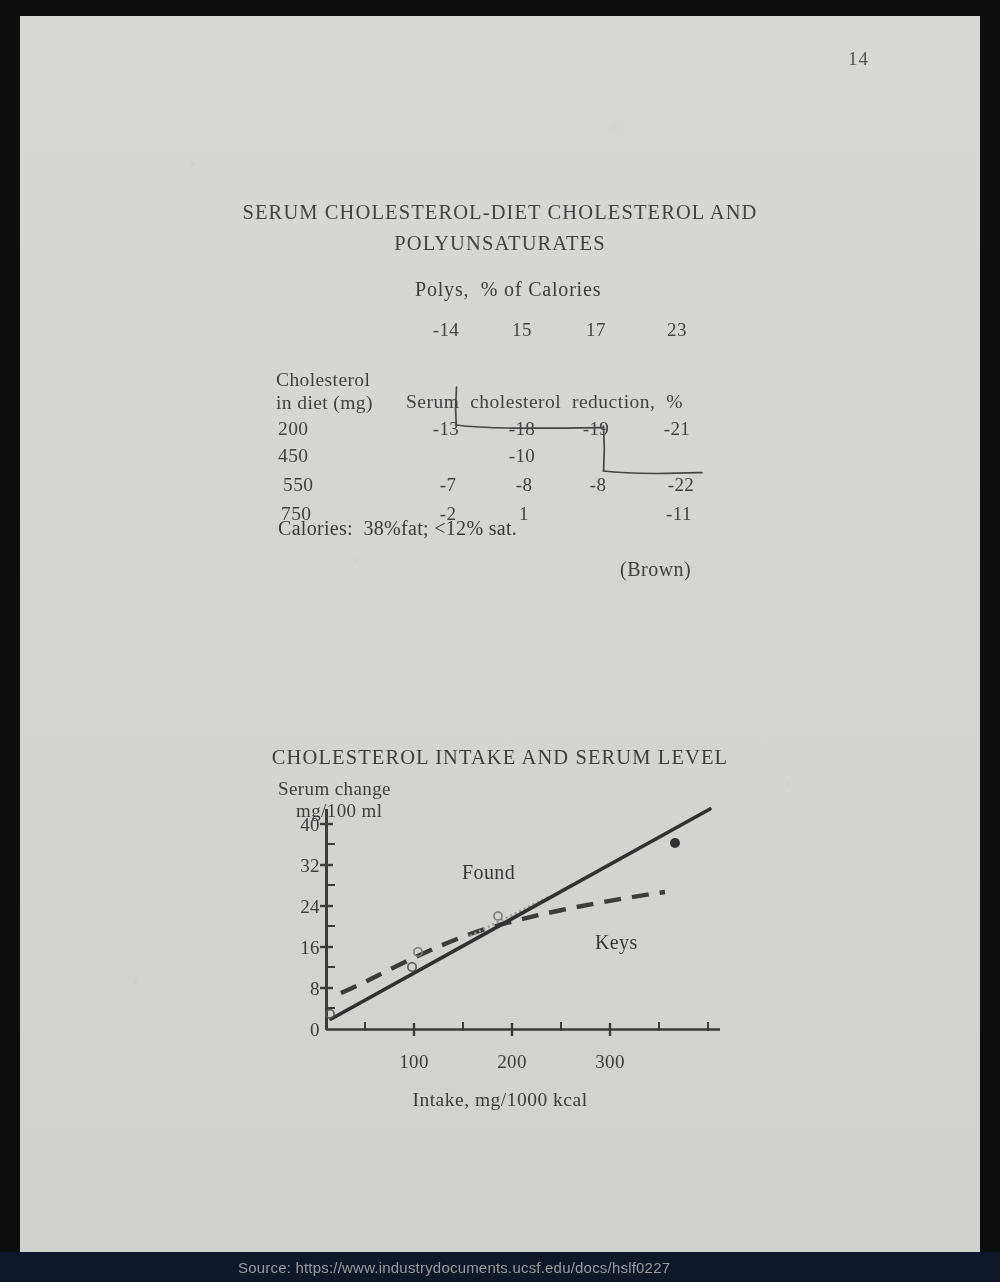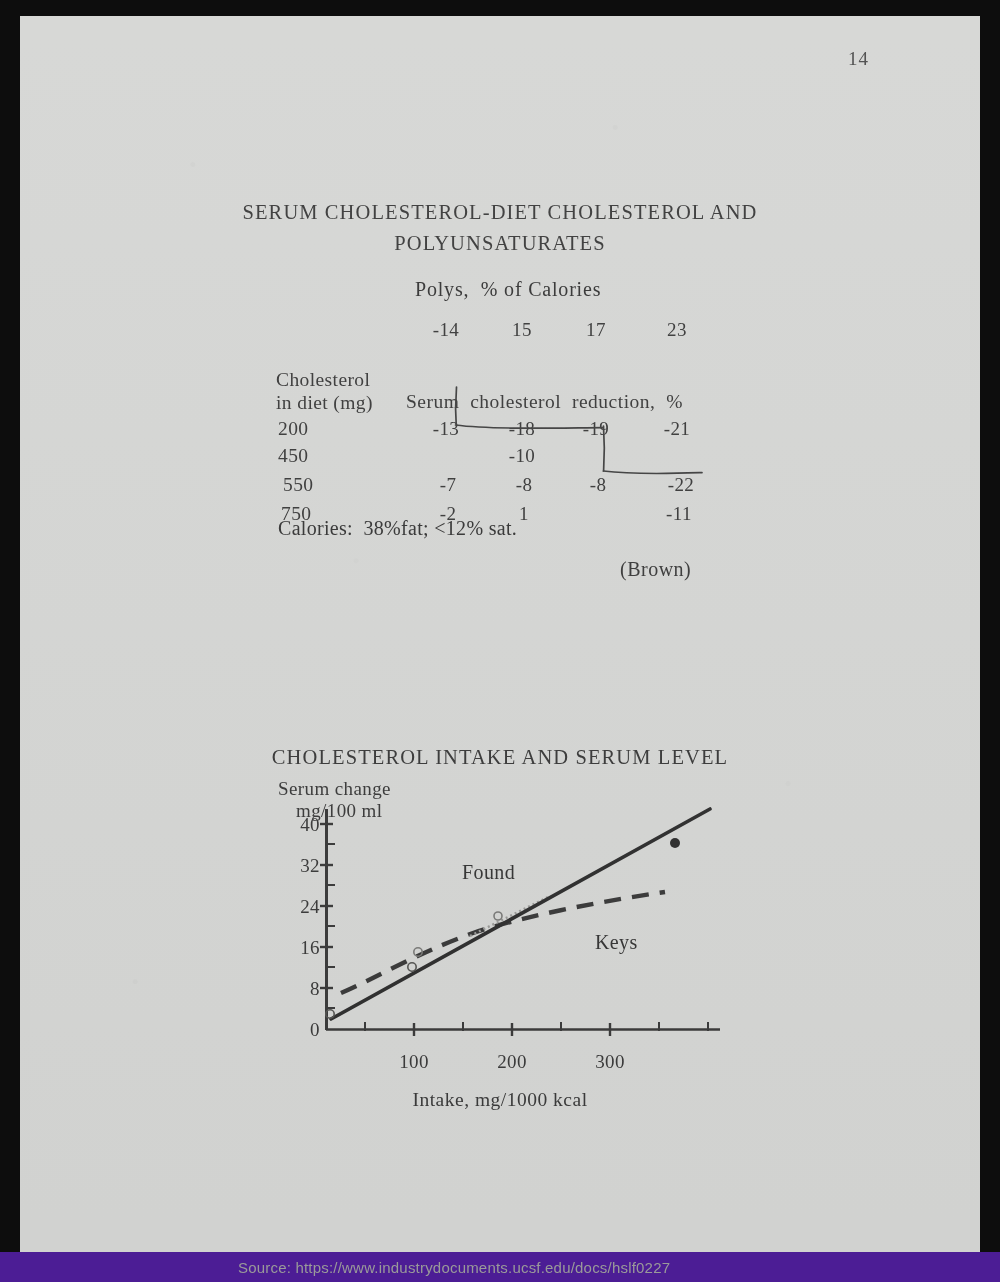--- a/index.html
+++ b/index.html
@@ -200,21 +200,21 @@
     pointer-events: none;
   }
 
   
   #source-bar {
     position: absolute;
     left: 0;
     bottom: 0;
     width: 1000px;
     height: 30px;
-    background: #4c1d95;
+    background: #0f172a;
     display: flex;
     align-items: center;
   }
   #source-text {
     position: static;
     margin-left: 238px;
     font-family: "Liberation Sans", sans-serif;
     font-size: 15px;
     color: #9a9a9a;
     letter-spacing: 0.2px;

